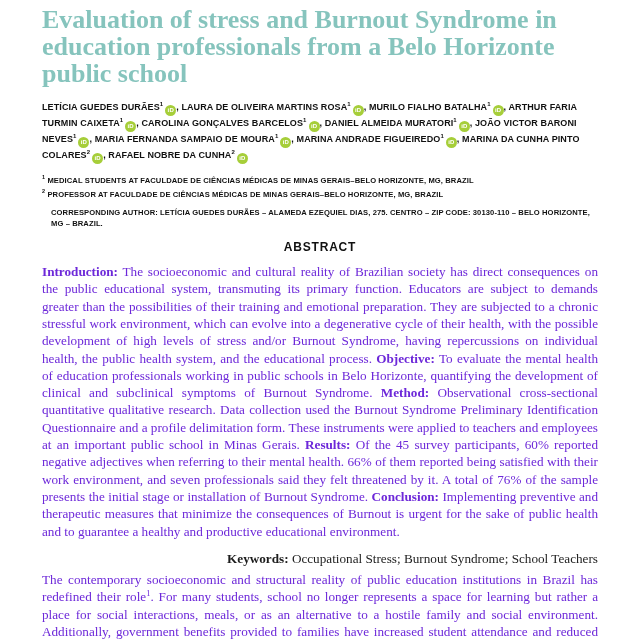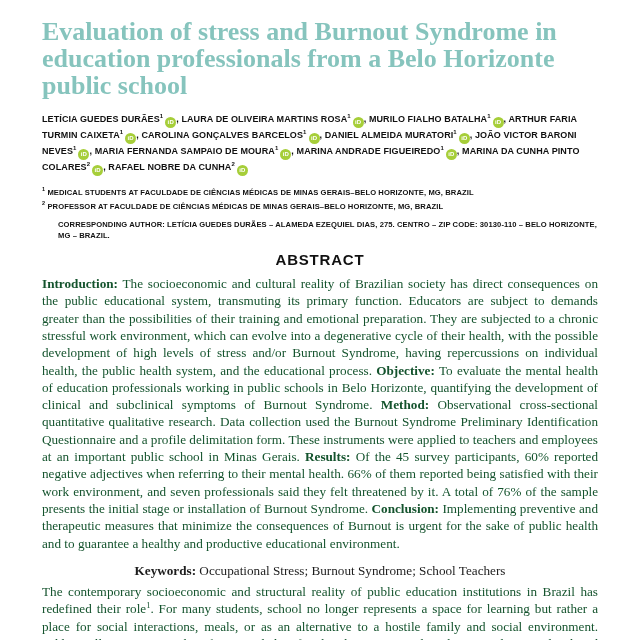--- a/index.html
+++ b/index.html
@@ -1,21 +1,21 @@
 <!DOCTYPE html>
 <html><head>
 <meta charset="utf-8">
 <style>
   html, body { margin: 0; padding: 0; background: #ffffff; }
   .page {
     position: relative;
     width: 640px; height: 640px;
     background: #ffffff;
     box-sizing: border-box;
-    padding: 18px 42px 0 42px;
+    padding: 6px 42px 0 42px;
     overflow: hidden;
     color: #1c1c1c;
     font-family: "Liberation Serif", serif;
   }
   .article-title {
     margin: 0 0 13px 0;
     font-family: "Liberation Serif", serif;
     font-weight: bold;
     font-size: 26px;
     line-height: 27px;
@@ -51,47 +51,47 @@
   .affiliations, .correspondence {
     font-family: "Liberation Sans", sans-serif;
     font-weight: bold;
     font-size: 7.6px;
     line-height: 10.5px;
     letter-spacing: 0.1px;
     color: #111111;
   }
   .affiliations { margin: 0 0 8px 0; }
   .affiliations .aff-line sup { font-size: 5.5px; }
-  .correspondence { margin: 0 0 6px 16px; }
+  .correspondence { margin: 0 0 6px 9px; }
   .section-heading {
     margin: 10px 0 7px 0;
     text-align: center;
     font-family: "Liberation Sans", sans-serif;
     font-weight: bold;
-    font-size: 15px;
+    font-size: 12px;
     line-height: 17px;
     letter-spacing: 0.8px;
     color: #111111;
   }
   .body-par {
     margin: 0 0 10px 0;
     font-family: "Liberation Serif", serif;
     font-size: 13.2px;
     line-height: 17.3px;
     text-align: justify;
-    color: #14532d;
+    color: #6d28d9;
   }
   .body-par b { font-weight: bold; }
   .body-par sup { font-size: 8.5px; line-height: 0; }
   .keywords {
     margin: 2px 0 4px 0;
     font-family: "Liberation Serif", serif;
     font-size: 13.2px;
     line-height: 17.3px;
-    text-align: center;
+    text-align: right;
     color: #1c1c1c;
   }
 </style>
 </head>
 <body>
 
 <div class="page">
 
   <h1 class="article-title">Evaluation of stress and Burnout Syndrome in education professionals from a Belo Horizonte public school</h1>
 

